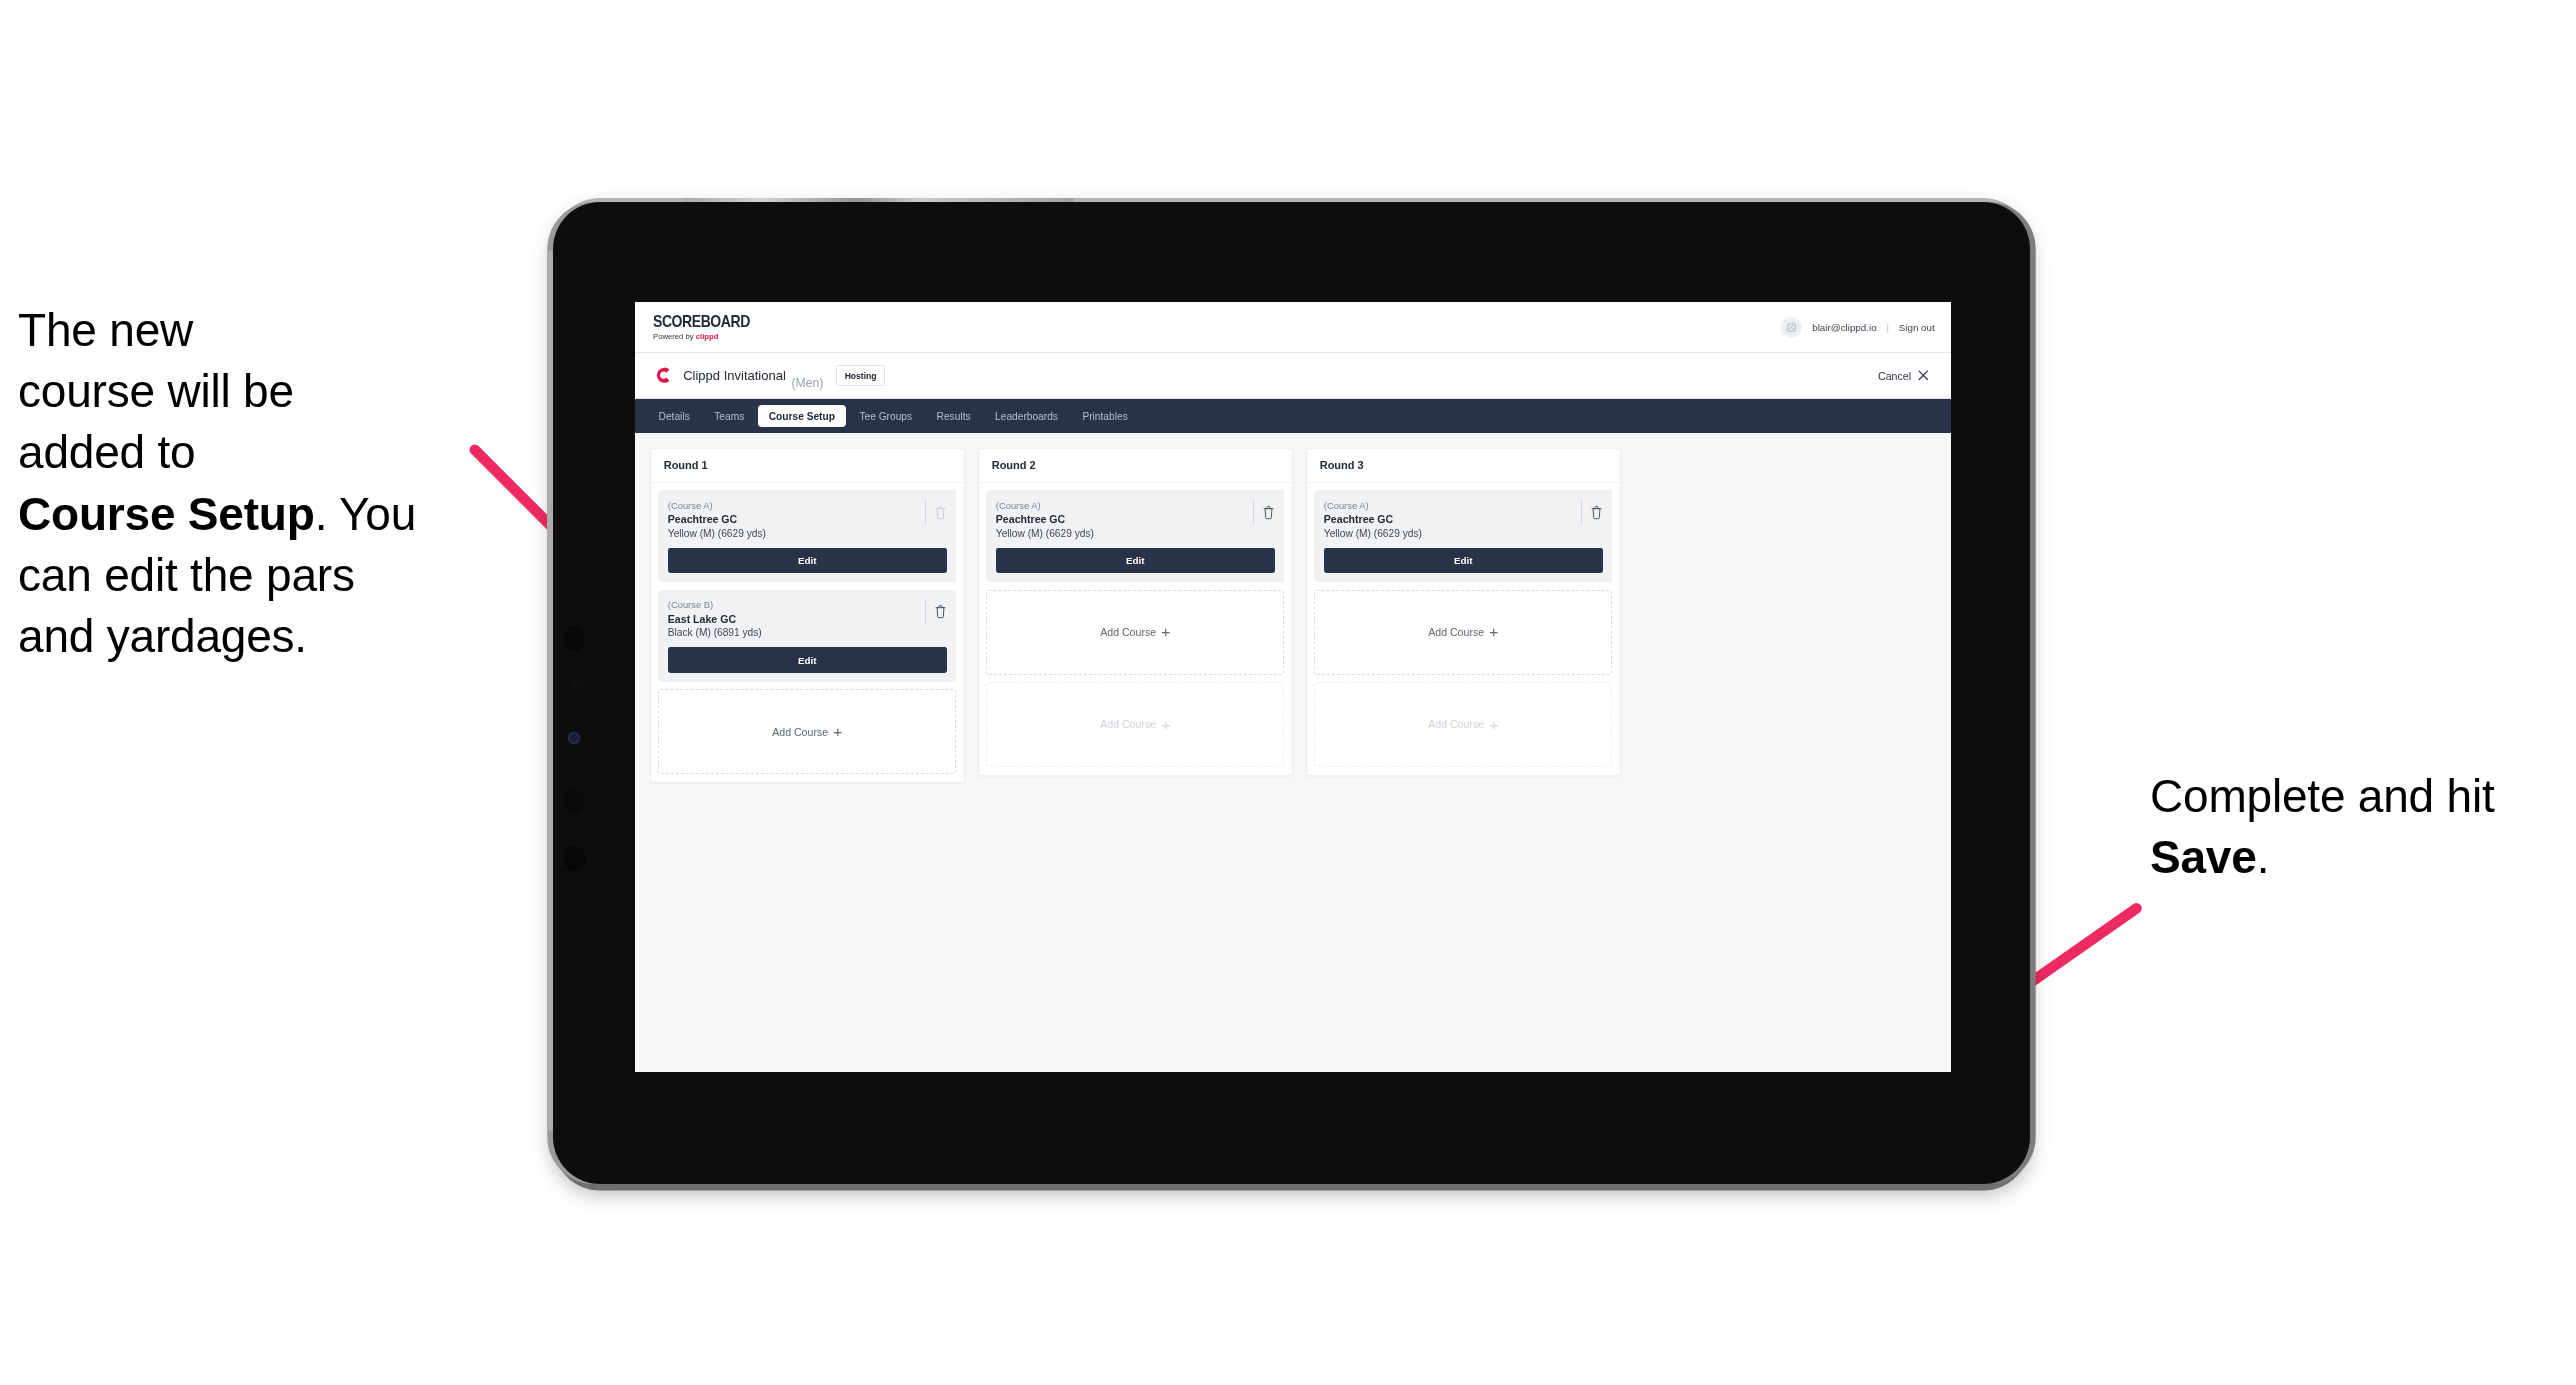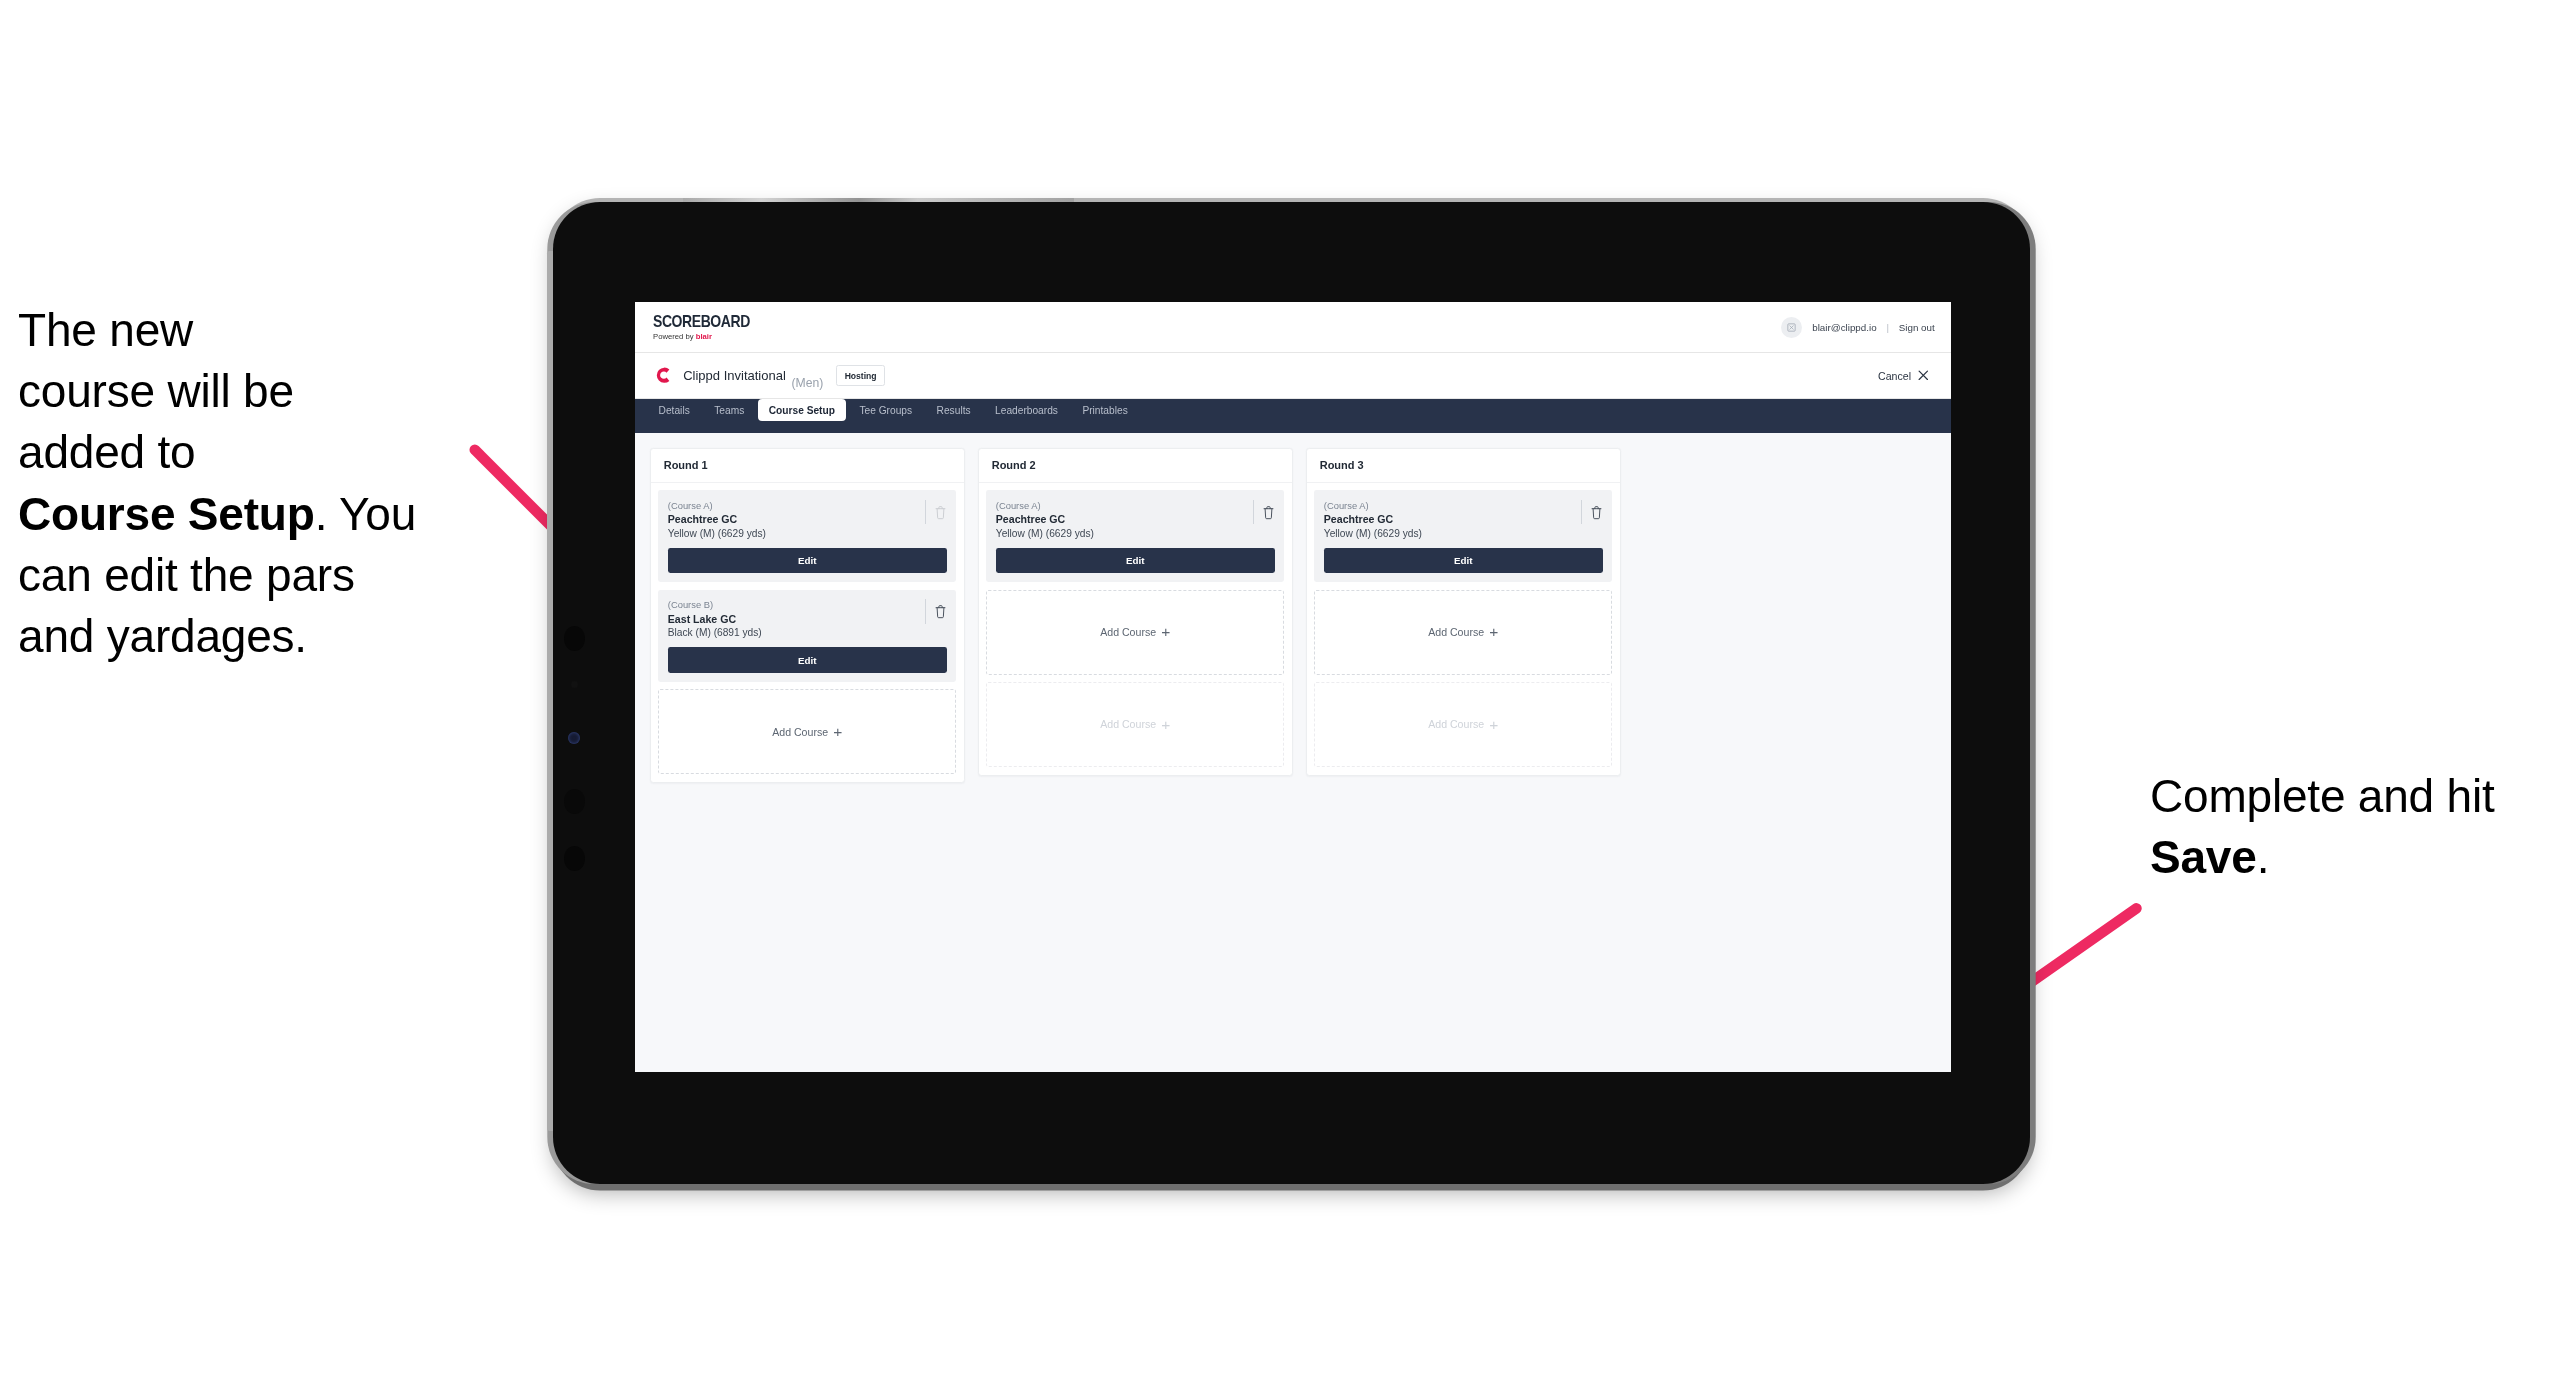--- a/index.html
+++ b/index.html
@@ -125,21 +125,21 @@
   .hosting-badge {
     margin-left: 13px; font-size: 8.6px; font-weight: 700; color: #222a35;
     border: 0.8px solid #dfe2e6; border-radius: 2.4px; padding: 4.9px 7.3px; background: #fff;
   }
   .sub-spacer { flex: 1; }
   .cancel { display: flex; align-items: center; gap: 6.5px; font-size: 10.6px; color: #2b3442; cursor: pointer; padding-right: 4.9px; }
 
   
   .tabbar {
     height: 34px; background: #28334a;
-    display: flex; align-items: flex-start; gap: 3.3px; padding: 0 13px;
+    display: flex; align-items: center; gap: 3.3px; padding: 0 13px;
   }
   .tab {
     font-size: 10.2px; color: #b8bfcc; padding: 5.7px 10.6px;
     border-radius: 4.1px; cursor: pointer; white-space: nowrap;
   }
   .tab.active { background: #ffffff; color: #1d2635; font-weight: 600; }
 
   
   .content { padding: 14.7px 14.7px; display: flex; gap: 13px; align-items: flex-start; }
   .round-col {
@@ -211,21 +211,21 @@
     <div class="sensor s3"></div>
     <div class="sensor s4"></div>
     <div class="sensor s5"></div>
 
     <div class="screen">
 
       <div class="topnav">
         <div class="brand">
           <div class="brand-title">SCOREBOARD</div>
           <div class="brand-sub">
-            <span>Powered by </span><span class="clippd">blair</span>
+            <span>Powered by </span><span class="clippd">clippd</span>
           </div>
         </div>
 
 
         <div class="nav-spacer"></div>
 
         <div class="navright">
           <div class="avatar">
             <svg width="9" height="9" viewBox="0 0 16 16" aria-hidden="true">
               <rect x="1.5" y="1.5" width="13" height="13" rx="1.5" fill="none" stroke="#9aa2ad" stroke-width="1.3"></rect>

